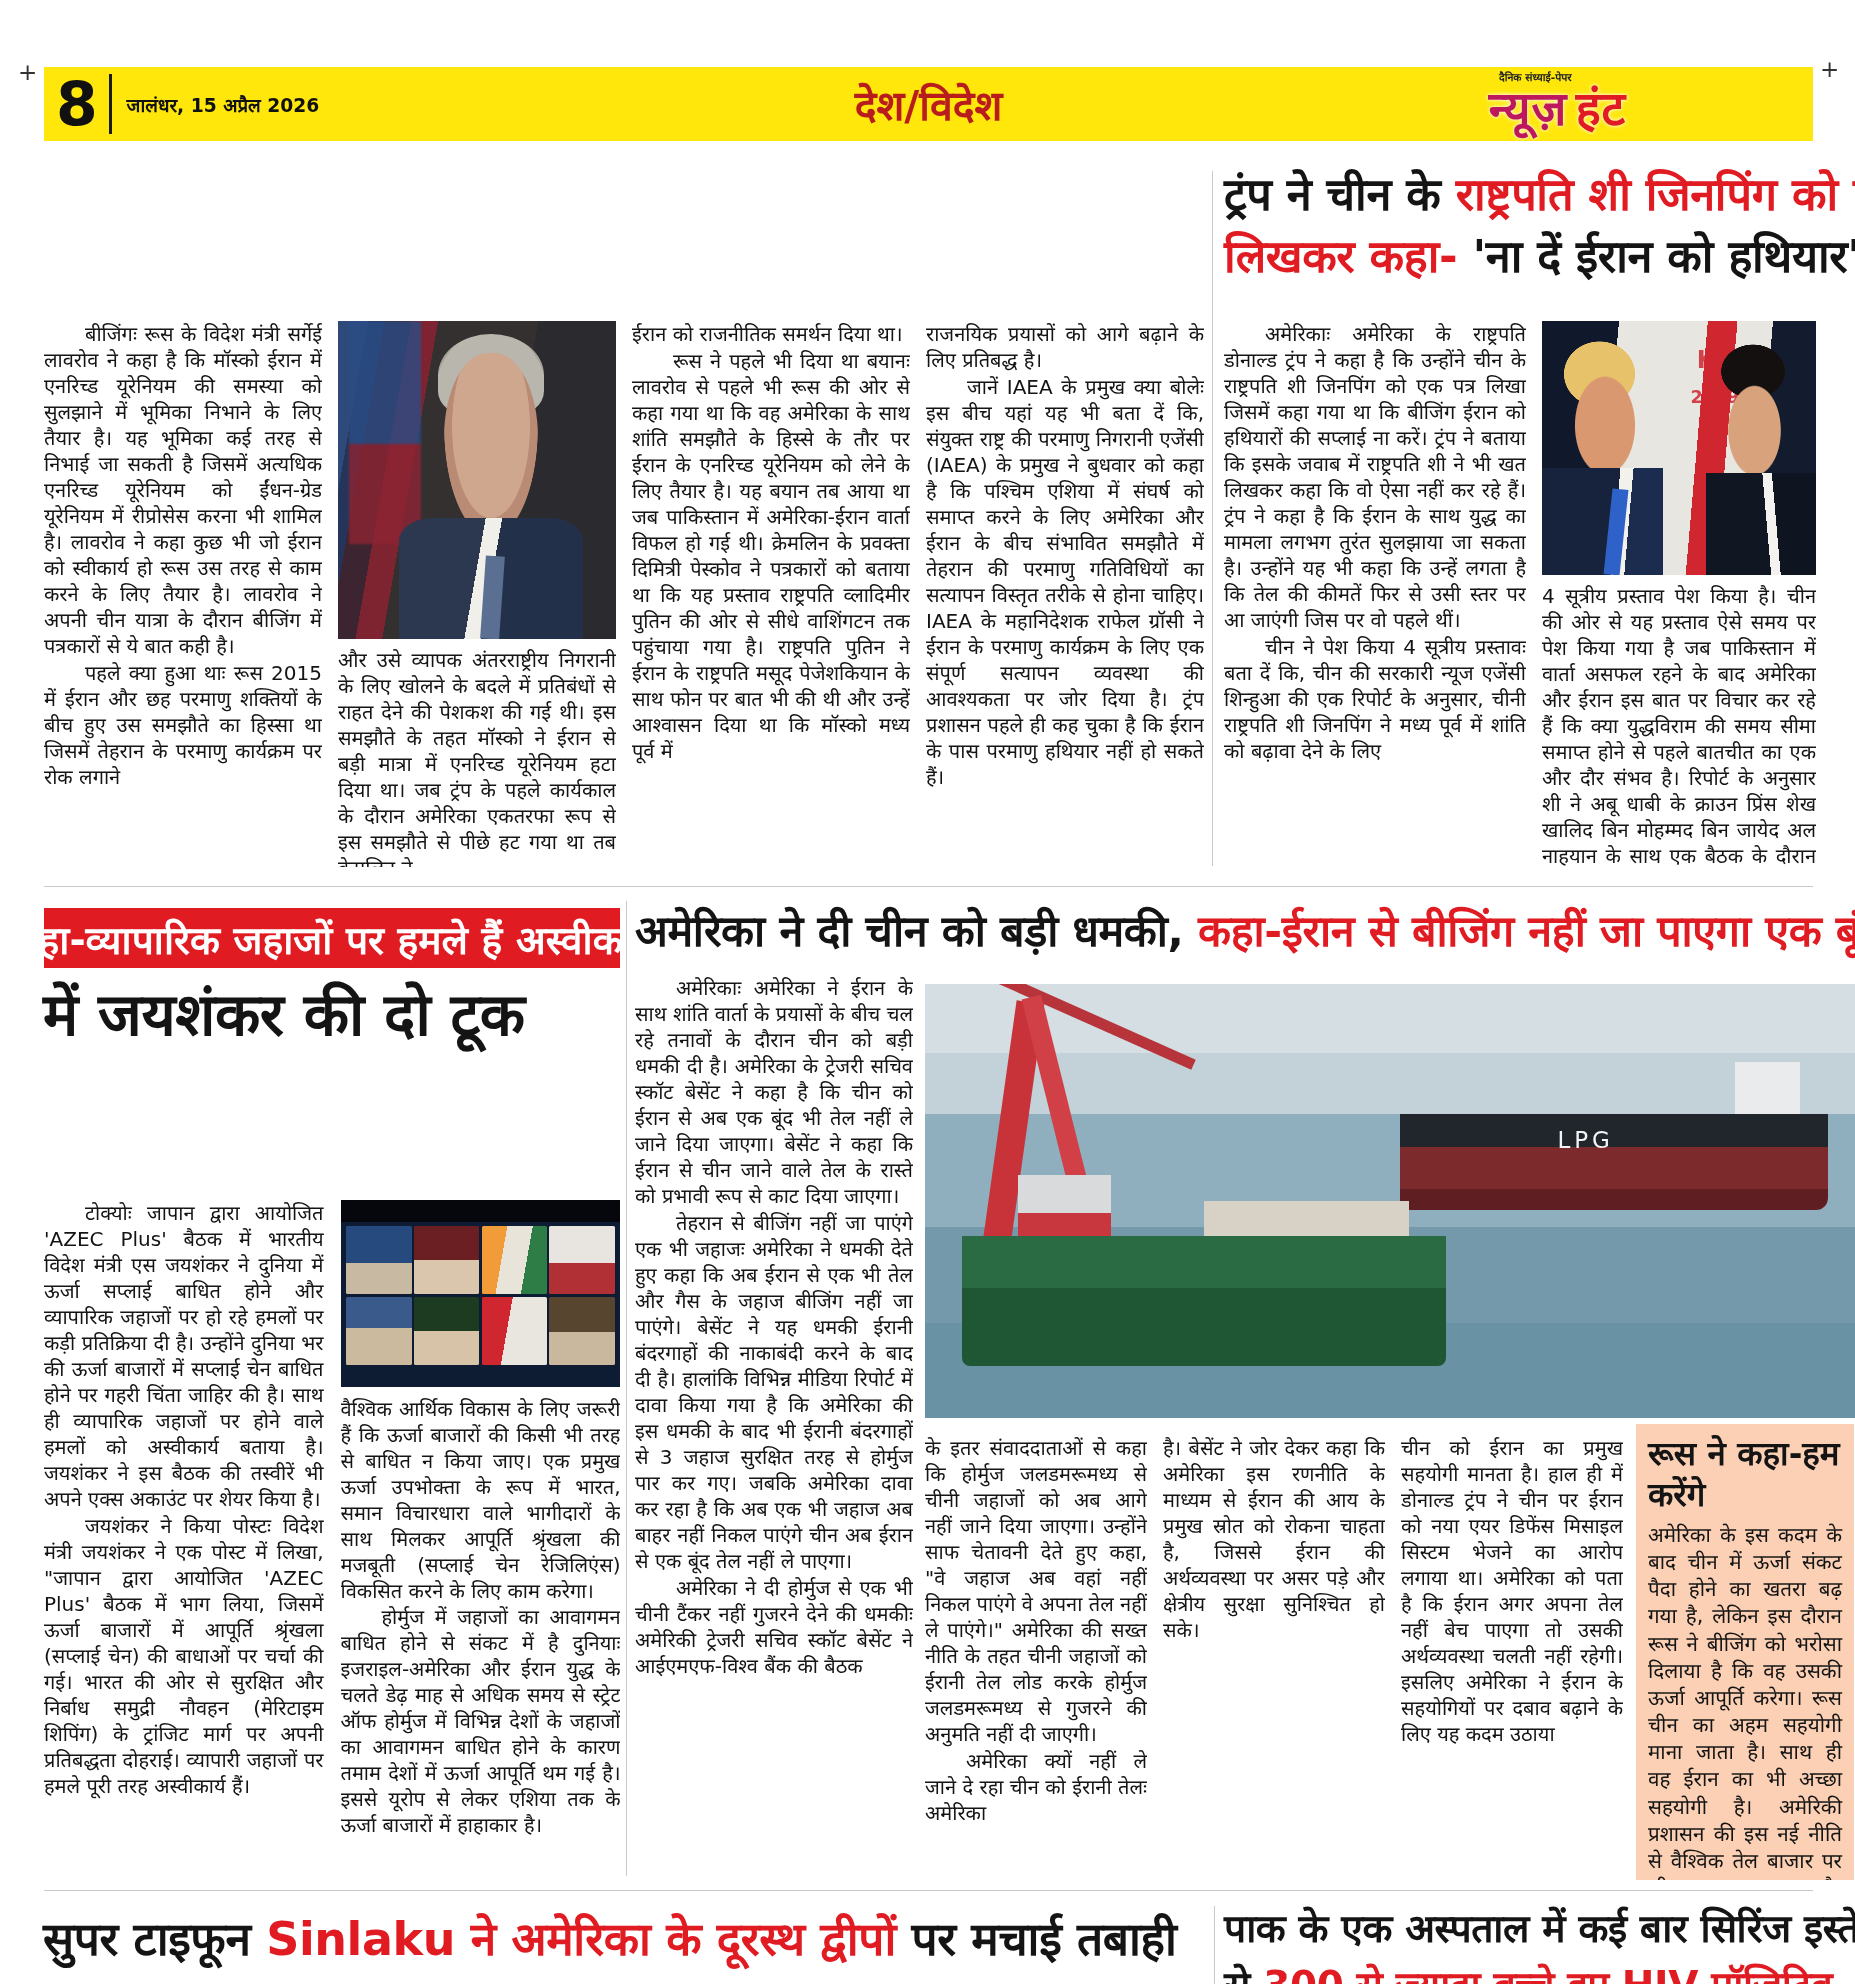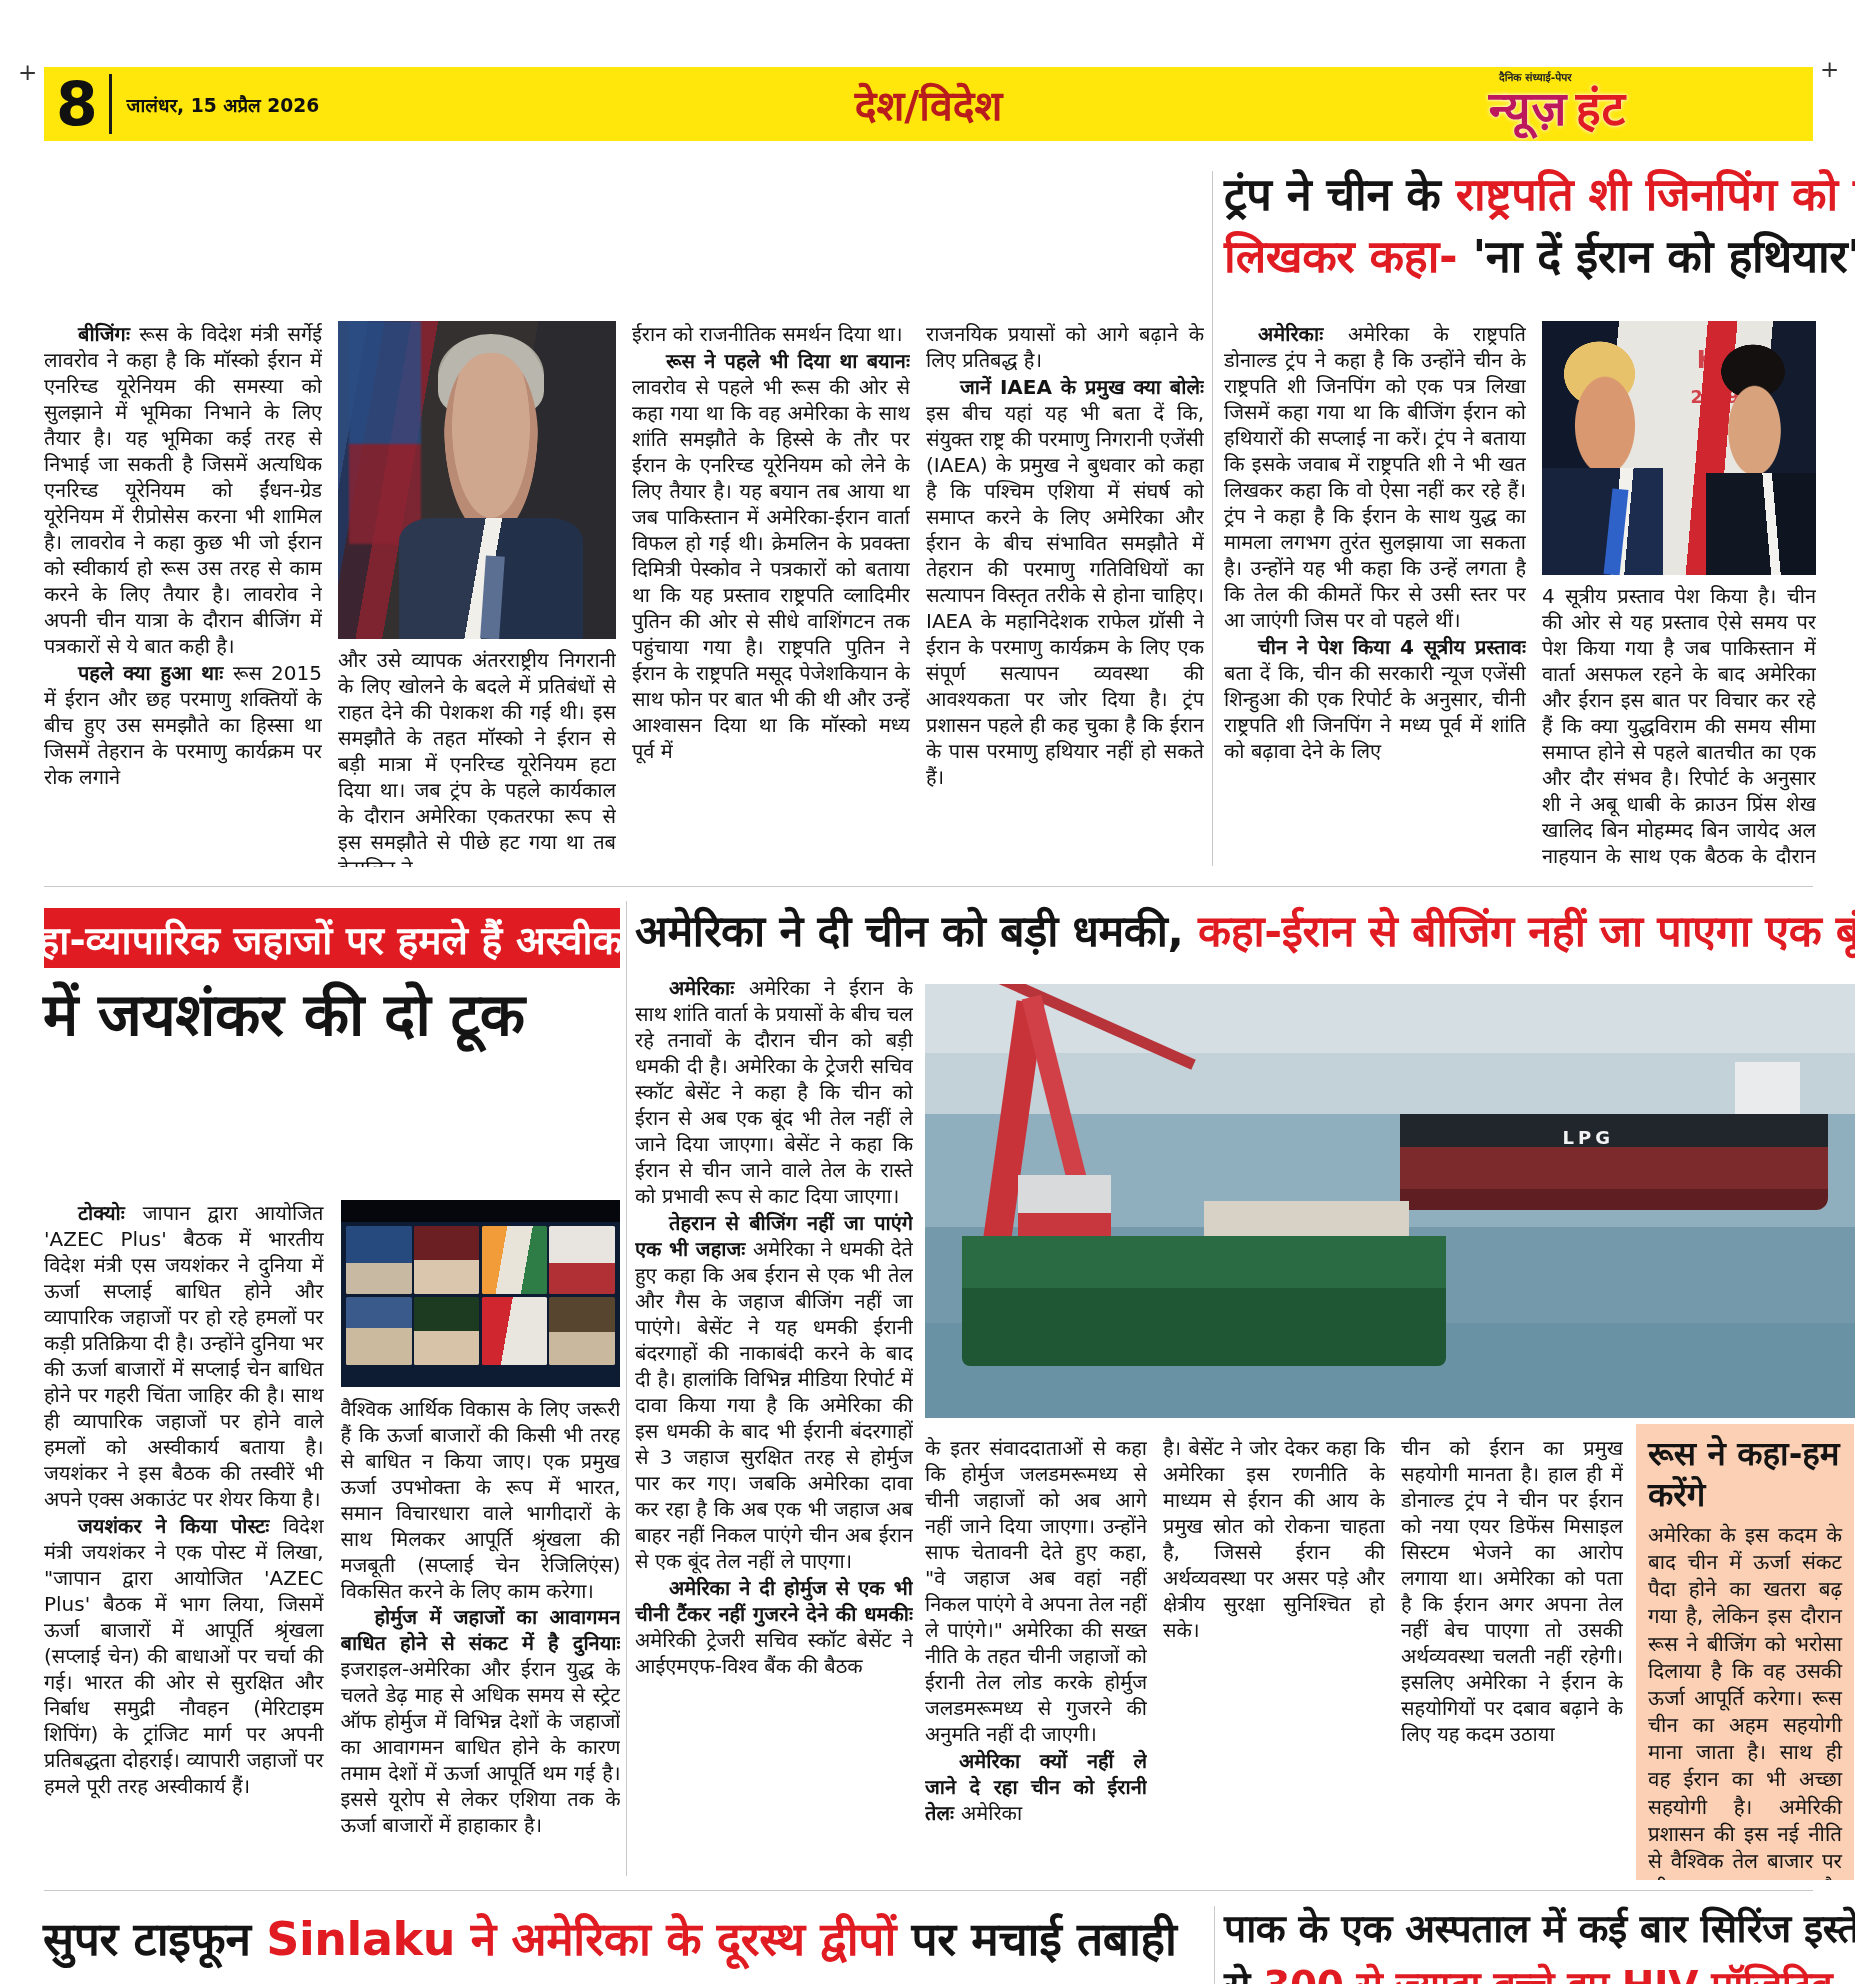--- a/index.html
+++ b/index.html
@@ -20,21 +20,21 @@
   .crop{font-size:23px;color:#333;}
   
   .hl-main{left:43px;top:156px;width:1167px;font-weight:bold;font-size:60px;line-height:1.25;letter-spacing:-0.4px;white-space:nowrap;}
   .hl-right{left:1224px;top:164px;width:595px;font-weight:bold;font-size:45px;line-height:1.38;letter-spacing:-0.4px;white-space:nowrap;}
   .red{color:#e01b22;}
   .blk{color:#141414;}
   
   .col{font-size:20px;line-height:1.30;text-align:justify;overflow:hidden;}
   .col p{margin:0 0 0.8px 0;text-indent:34px;}
   .col p.noind{text-indent:0;}
-  .col b{font-weight:bold;}
+  .col b{font-weight:normal;margin-left:7px;}
   .flexrow{display:flex;gap:16px;}
   
   .photo{position:relative;overflow:hidden;}
   .lavrov{background:linear-gradient(100deg,#2e4a7a 0 9%,#24345a 9% 14%,#3c2430 14% 22%,#7e2330 22% 30%,#33302f 30% 60%,#2b2a2e 60%);}
   .lv-flag{position:absolute;left:4%;top:0;width:26%;height:70%;background:linear-gradient(#2b4d86 0 55%,#8e2433 55%);filter:blur(0.8px);opacity:.8;}
   .lv-head{position:absolute;left:38%;top:10%;width:34%;height:58%;background:radial-gradient(ellipse at 50% 40%,#cfa68e 0 58%,#b98b74 59% 70%,transparent 71%);border-radius:46%;}
   .lv-hair{position:absolute;left:36%;top:4%;width:38%;height:26%;background:radial-gradient(ellipse at 50% 80%,transparent 0 40%,#b9b6ad 41% 75%,#a7a49a 76%);border-radius:50% 50% 30% 30%;}
   .lv-suit{position:absolute;left:22%;top:62%;width:66%;height:40%;background:linear-gradient(100deg,#2c3850 0 42%,#f0efe9 42% 50%,#22304a 50%);border-radius:18% 18% 0 0;}
   .lv-tie{position:absolute;left:52%;top:74%;width:7%;height:26%;background:#5b6f93;transform:rotate(4deg);}
   .trumpxi{background:linear-gradient(95deg,#10182b 0 26%,#e8e6e0 26% 56%,#cf2630 56% 66%,#e8e6e0 66% 78%,#131c2e 78%);}
@@ -57,21 +57,21 @@
   .t5{background:linear-gradient(#3a5a8c 0 45%,#ccba9e 45%);}
   .t6{background:linear-gradient(#1c3b21 0 50%,#d6c3a8 50%);}
   .t7{background:linear-gradient(100deg,#cf2630 0 40%,#e9e6df 40%);}
   .t8{background:linear-gradient(#57452f 0 52%,#c9b89d 52%);}
   .ship{background:linear-gradient(#d4dee3 0 16%,#c3d2d9 16% 30%,#8fafbe 30% 56%,#7399ab 56% 78%,#6a92a5 78%);}
   .sh-crane{position:absolute;left:8%;top:4%;width:3%;height:58%;background:#c8333a;transform:rotate(8deg);}
   .sh-crane2{position:absolute;left:14%;top:2%;width:2.2%;height:64%;background:#d04046;transform:rotate(-14deg);}
   .sh-boom{position:absolute;left:4%;top:6%;width:26%;height:2.5%;background:#b8343b;transform:rotate(24deg);}
   .sh-tanker{position:absolute;right:3%;top:30%;width:46%;height:22%;background:linear-gradient(#20262b 0 34%,#7c2a2c 34% 78%,#5f1f22 78%);border-radius:0 0 12px 3.2px;}
   .sh-bridge{position:absolute;right:6%;top:18%;width:7%;height:14%;background:#e9ebec;}
-  .sh-lpg{position:absolute;right:26%;top:33%;color:#f2f3f4;font-weight:bold;font-size:18px;letter-spacing:4px;}
+  .sh-lpg{position:absolute;right:26%;top:33%;color:#f2f3f4;font-weight:normal;font-size:23px;letter-spacing:4px;}
   .sh-barge{position:absolute;left:4%;top:58%;width:52%;height:30%;background:linear-gradient(#2a6b43 0 40%,#1f5634 40%);border-radius:0 0 8px 8px;}
   .sh-cab{position:absolute;left:10%;top:44%;width:10%;height:16%;background:linear-gradient(#d8dadc 0 55%,#c8373d 55%);}
   .sh-deck{position:absolute;left:30%;top:50%;width:22%;height:10%;background:#d8d2c6;}
   
   .strip{left:44px;top:908px;width:576px;height:60px;background:#e01b22;color:#fff;font-weight:bold;font-size:39px;display:flex;align-items:center;justify-content:center;white-space:nowrap;}
   .hl-japan{left:43px;top:977px;width:584px;font-size:59px;font-weight:bold;line-height:1.28;letter-spacing:-0.4px;}
   .hl-china{left:635px;top:900px;width:1223px;font-size:43px;font-weight:bold;white-space:nowrap;letter-spacing:-0.4px;}
   .hl-typhoon{left:43px;top:1906px;width:1171px;font-size:46px;font-weight:bold;white-space:nowrap;letter-spacing:-0.4px;}
   .hl-hiv{left:1224px;top:1901px;width:603px;font-size:39px;font-weight:bold;line-height:1.45;white-space:nowrap;letter-spacing:-0.4px;}
   .orangebox{left:1636px;top:1424px;width:218px;height:456px;background:#fbd0b4;padding:10.3px 12px;box-sizing:border-box;overflow:hidden;}

